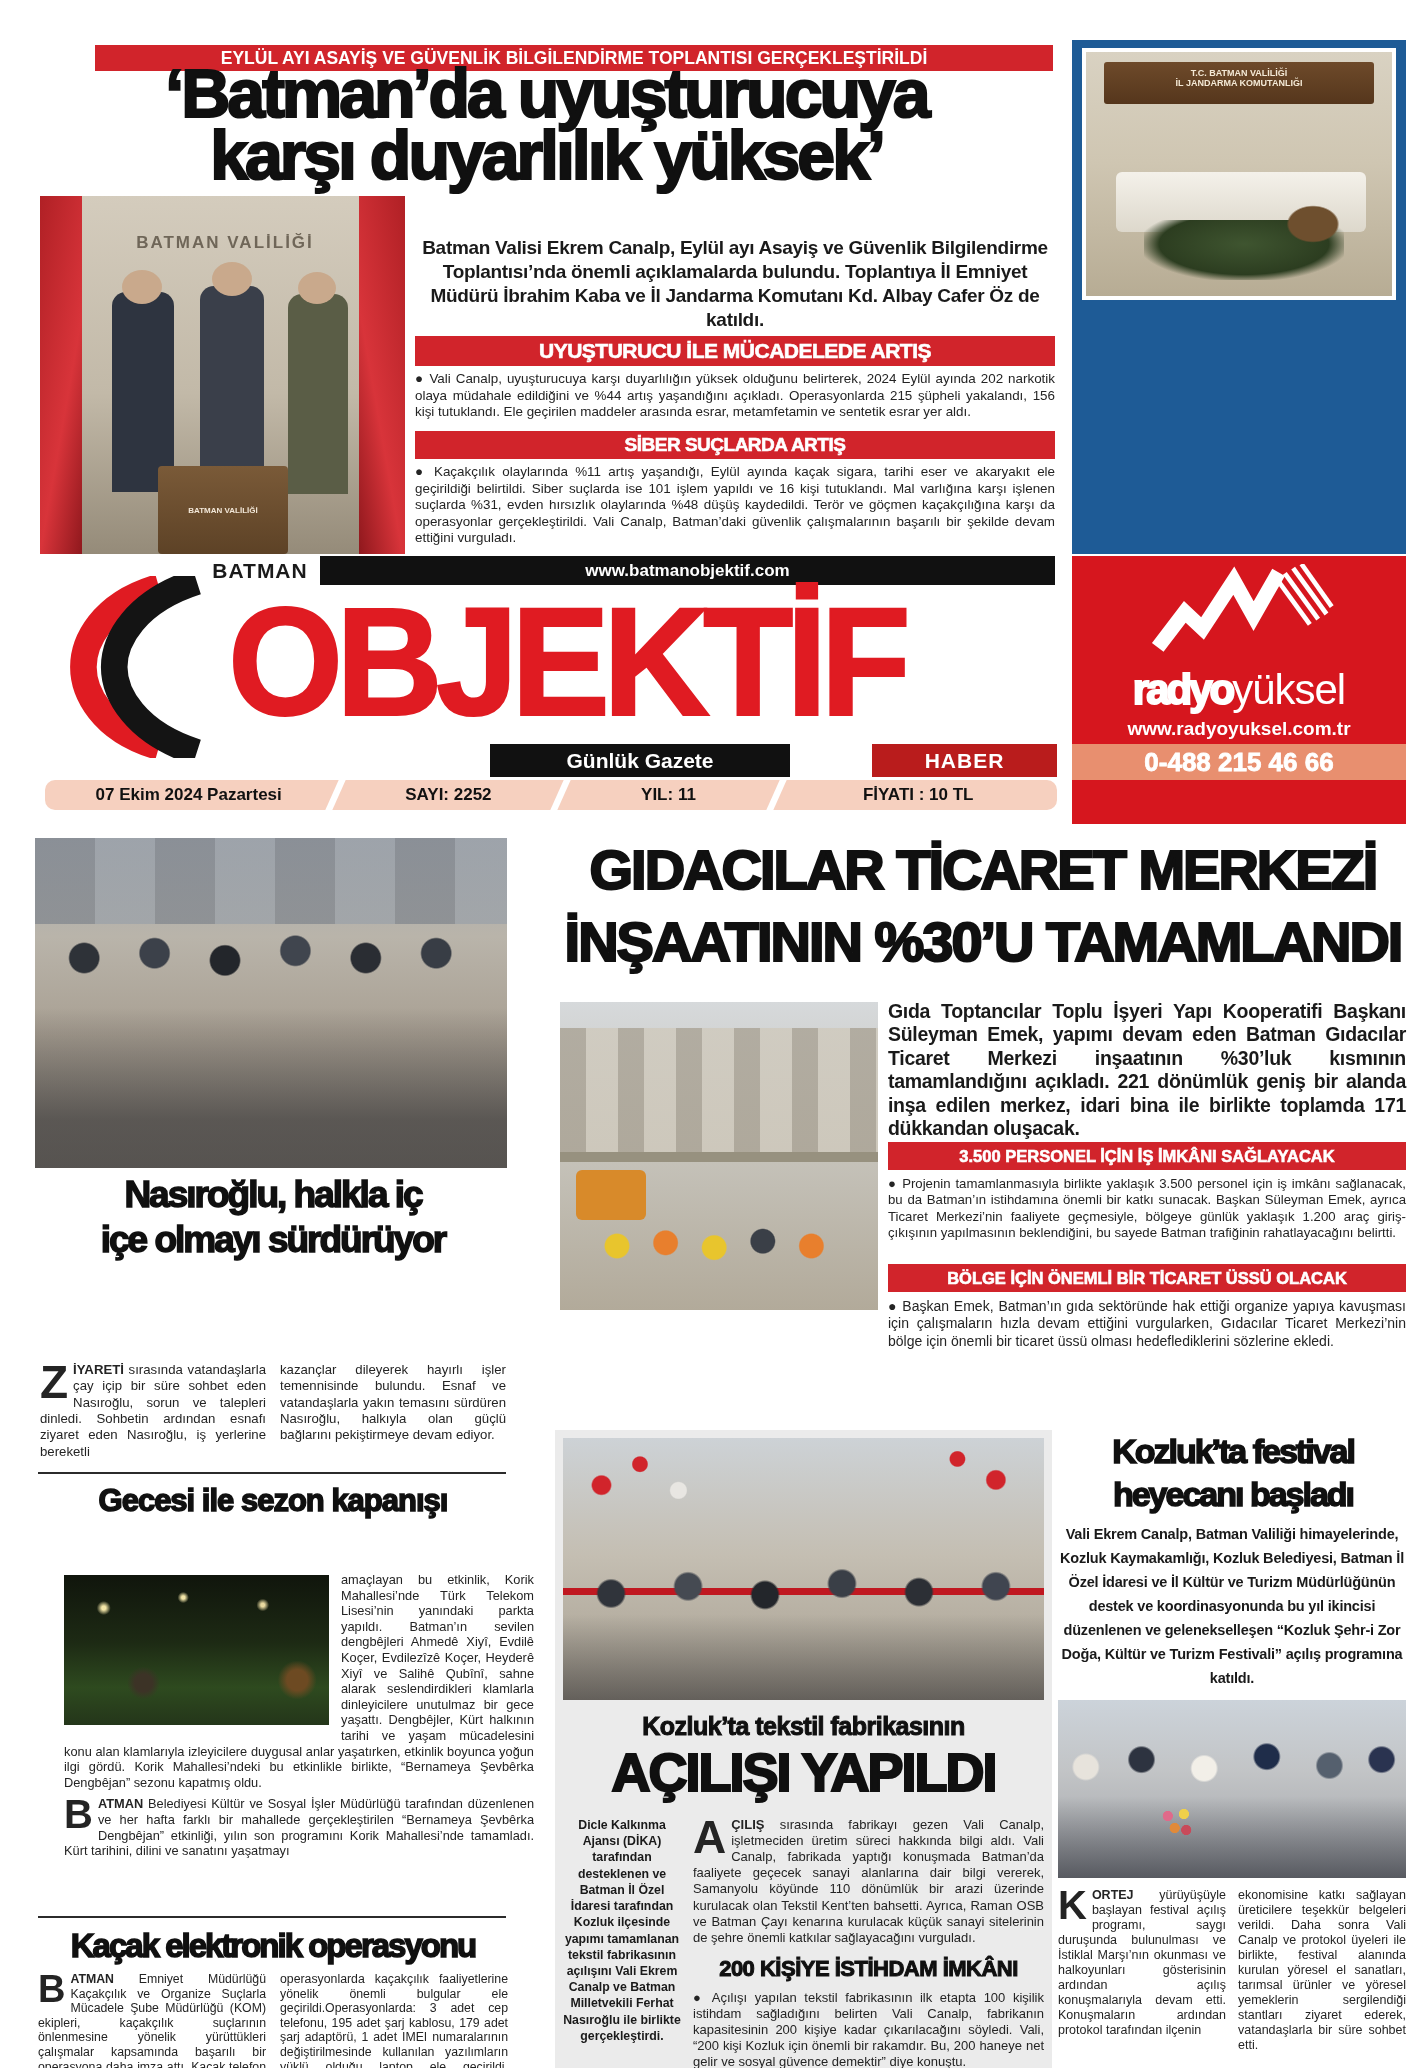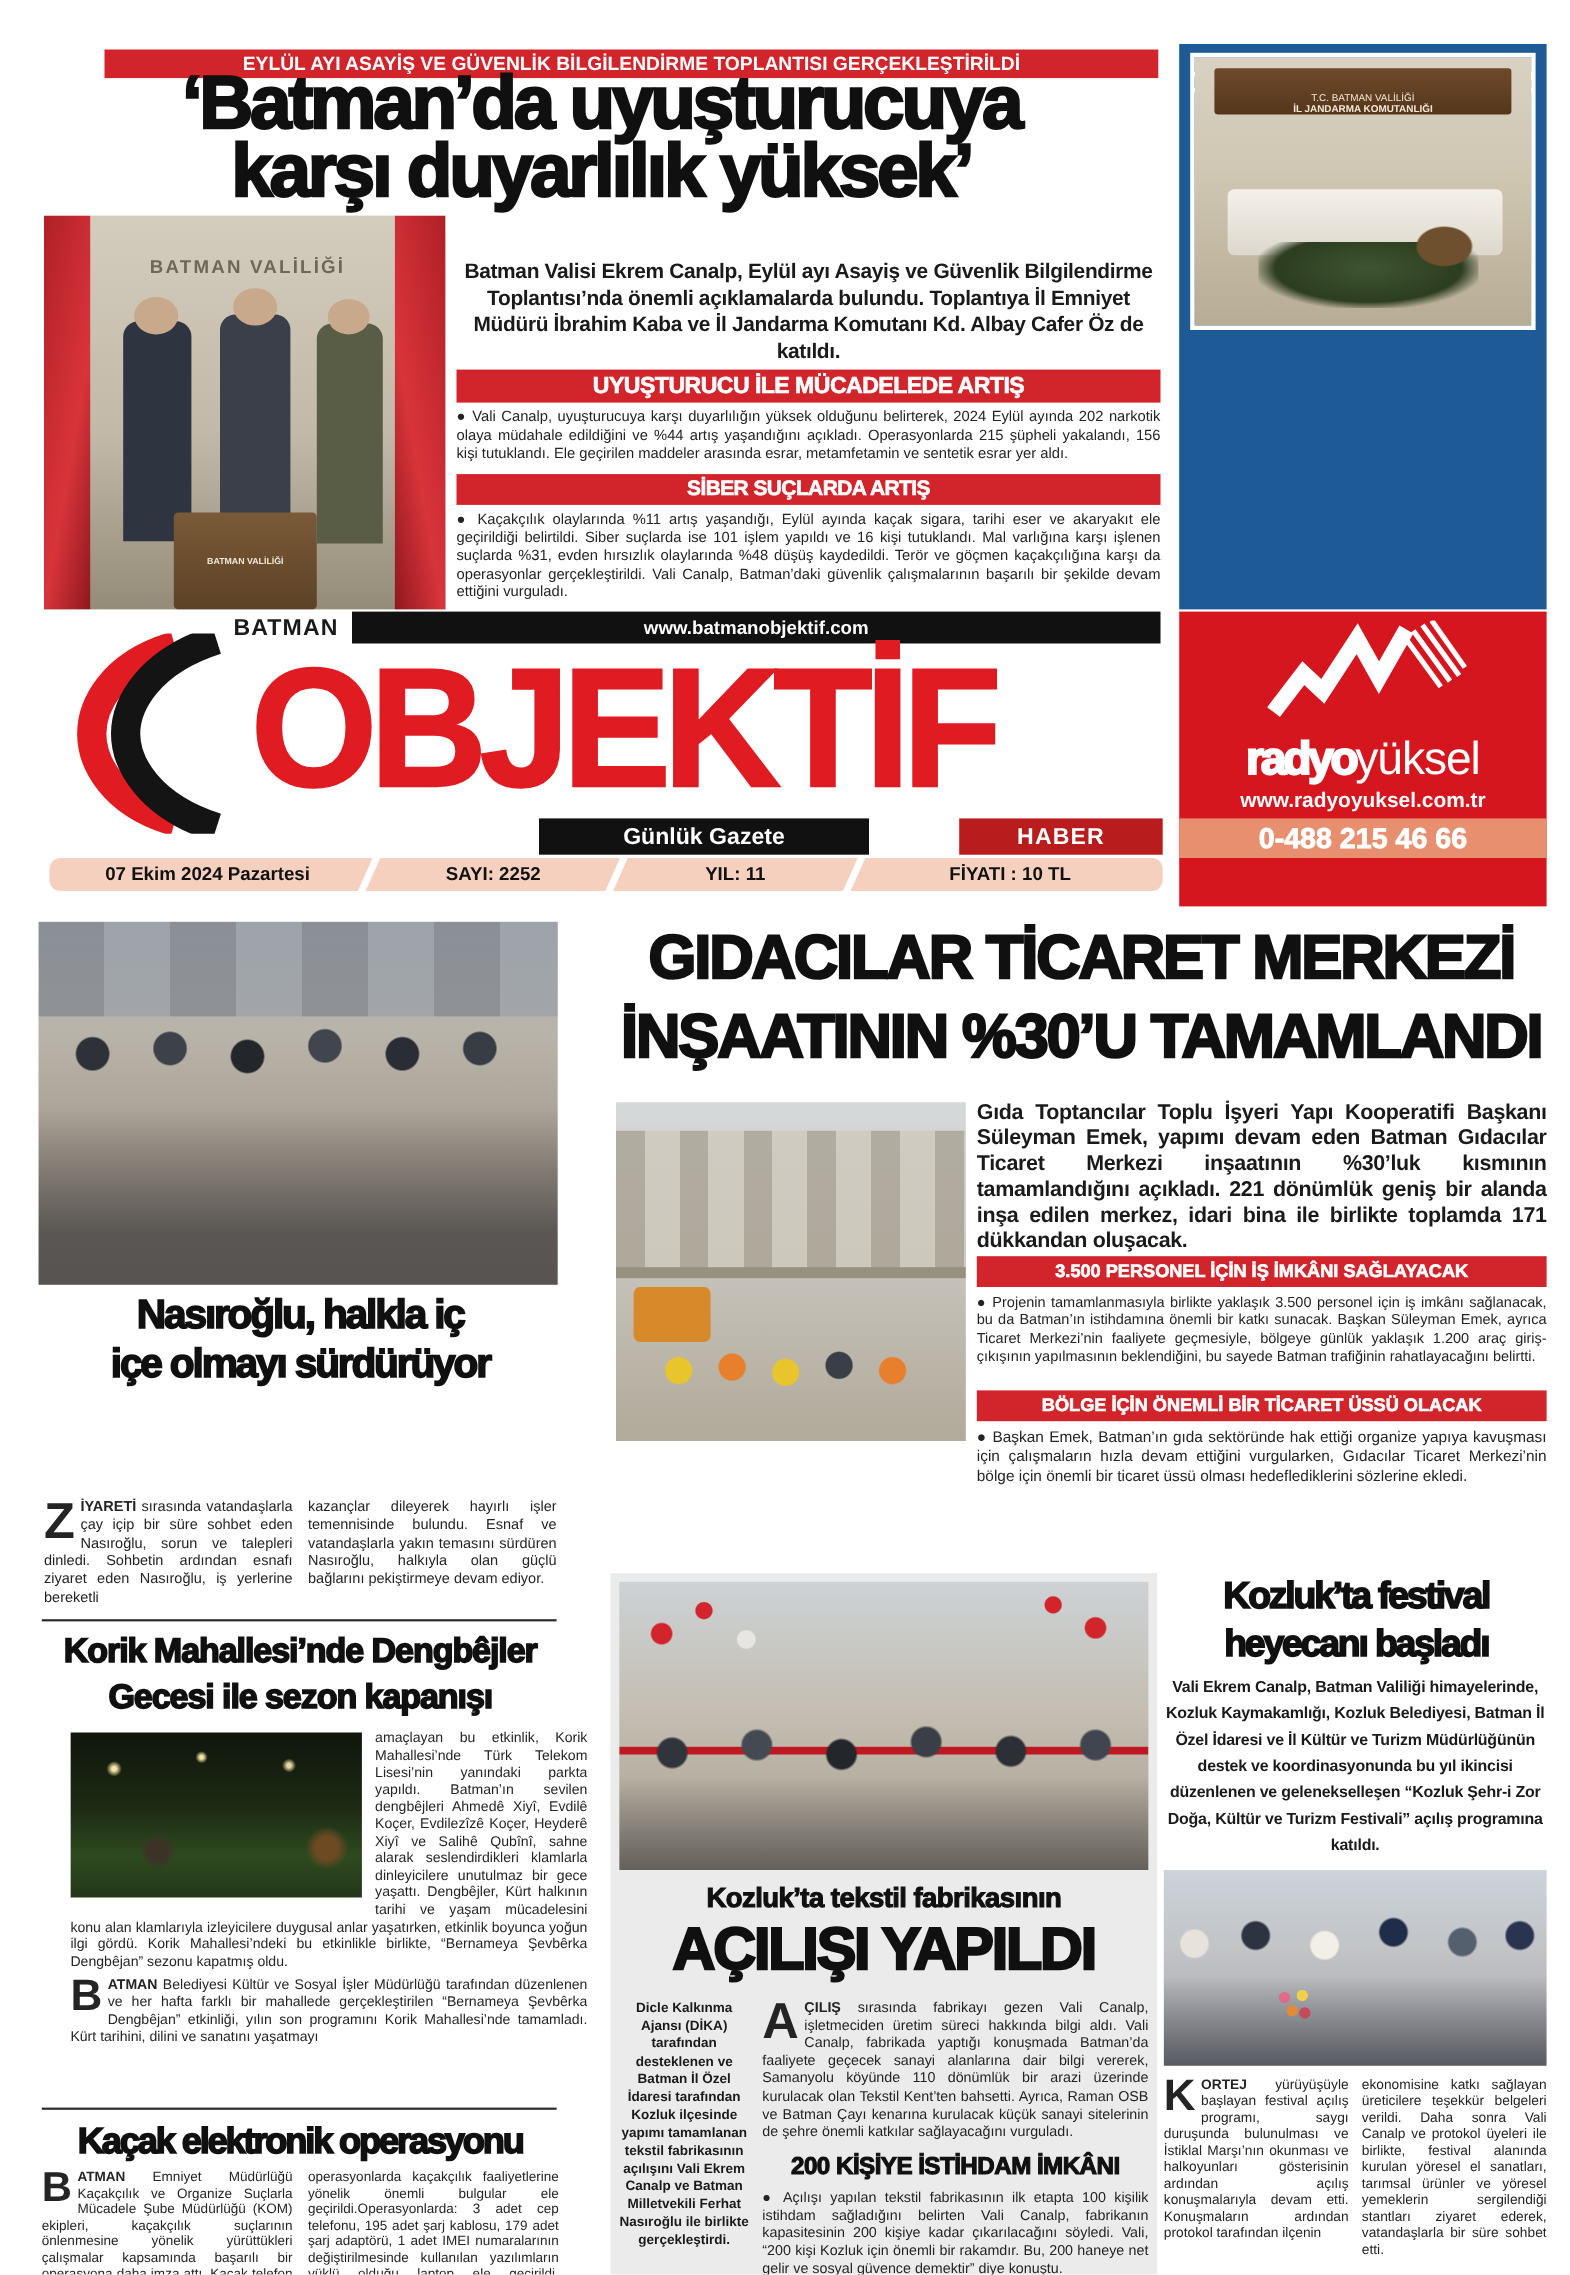--- a/index.html
+++ b/index.html
@@ -56,21 +56,21 @@
 
   <div class="abs bar stw" style="left:415px;top:336px;width:640px;height:30px;font-size:21px;letter-spacing:-0.5px;">UYUŞTURUCU İLE MÜCADELEDE ARTIŞ</div>
   <div class="abs body" style="left:415px;top:371px;width:640px;height:56px;">● Vali Canalp, uyuşturucuya karşı duyarlılığın yüksek olduğunu belirterek, 2024 Eylül ayında 202 narkotik olaya müdahale edildiğini ve %44 artış yaşandığını açıkladı. Operasyonlarda 215 şüpheli yakalandı, 156 kişi tutuklandı. Ele geçirilen maddeler arasında esrar, metamfetamin ve sentetik esrar yer aldı.</div>
 
   <div class="abs bar stw" style="left:415px;top:431px;width:640px;height:28px;font-size:19px;letter-spacing:-0.5px;">SİBER SUÇLARDA ARTIŞ</div>
   <div class="abs body" style="left:415px;top:464px;width:640px;height:92px;">● Kaçakçılık olaylarında %11 artış yaşandığı, Eylül ayında kaçak sigara, tarihi eser ve akaryakıt ele geçirildiği belirtildi. Siber suçlarda ise 101 işlem yapıldı ve 16 kişi tutuklandı. Mal varlığına karşı işlenen suçlarda %31, evden hırsızlık olaylarında %48 düşüş kaydedildi. Terör ve göçmen kaçakçılığına karşı da operasyonlar gerçekleştirildi. Vali Canalp, Batman’daki güvenlik çalışmalarının başarılı bir şekilde devam ettiğini vurguladı.</div>
 
   <div class="abs" style="left:1072px;top:40px;width:334px;height:514px;background:#1e5b96;">
     <div class="photo" style="left:10px;top:8px;width:306px;height:244px;border:4px solid #fff;background:linear-gradient(#d9d2c2 0%,#cfc6b2 45%,#b7ac94 100%);">
       <div class="abs" style="left:18px;top:10px;width:270px;height:42px;background:linear-gradient(#6e4a2a,#55361c);border-radius:3px;color:#f4e9d6;text-align:center;">
-        <div style="font-size:9px;font-weight:normal;margin-top:22px;">T.C. BATMAN VALİLİĞİ</div>
+        <div style="font-size:9px;font-weight:bold;margin-top:6px;">T.C. BATMAN VALİLİĞİ</div>
         <div style="font-size:9px;font-weight:bold;">İL JANDARMA KOMUTANLIĞI</div>
       </div>
       <div class="abs" style="left:30px;top:120px;width:250px;height:60px;background:linear-gradient(#f4f1ea,#ddd8cc);border-radius:6px;"></div>
       <div class="abs" style="left:58px;top:168px;width:200px;height:60px;background:radial-gradient(ellipse at 50% 40%,#3f5530 0%,#2c3d20 60%,transparent 75%);"></div>
       <div class="abs" style="left:196px;top:150px;width:62px;height:44px;background:radial-gradient(ellipse,#6e4f2e 55%,transparent 60%);"></div>
     </div>
     <div style="margin-top:14px;text-align:center;color:#fff;font-weight:bold;-webkit-text-stroke:.8px #fff;">
       <div style="font-size:31px;line-height:40px;letter-spacing:-1px;">12 KG KUBAR ESRAR</div>
       <div style="font-size:31px;line-height:40px;letter-spacing:-1px;">ELE GEÇİRİLDİ</div>
     </div>
@@ -162,21 +162,20 @@
   <div class="abs cols" style="left:40px;top:1362px;width:466px;height:106px;overflow:hidden;">
     <div class="body" style="font-size:13.2px;">
       <span class="dc">Z</span><b>İYARETİ</b><span> sırasında vatandaşlarla çay içip bir süre sohbet eden Nasıroğlu, sorun ve talepleri dinledi. Sohbetin ardından esnafı ziyaret eden Nasıroğlu, iş yerlerine bereketli</span>
     </div>
     <div class="body" style="font-size:13.2px;">kazançlar dileyerek hayırlı işler temennisinde bulundu. Esnaf ve vatandaşlarla yakın temasını sürdüren Nasıroğlu, halkıyla olan güçlü bağlarını pekiştirmeye devam ediyor.</div>
   </div>
 
   <div class="divider" style="left:38px;top:1472px;width:468px;"></div>
 
   <div class="abs" style="left:38px;top:1480px;width:470px;">
-    <div class="hl st15 ctr nowrap" style="font-size:31px;line-height:42px;letter-spacing:-1px;">Korik Mahallesi’nde Dengbêjler</div>
     <div class="hl st15 ctr nowrap" style="font-size:31px;line-height:42px;letter-spacing:-1px;">Gecesi ile sezon kapanışı</div>
   </div>
   <div class="abs" style="left:32px;top:1572px;width:470px;height:338px;overflow:hidden;margin-left:32px;">
     <div style="float:left;width:265px;height:150px;margin:3px 12px 6px 0;position:relative;overflow:hidden;background:linear-gradient(#10150c 0%,#1d2a14 45%,#2e4a1f 75%,#24361a 100%);">
       <div style="position:absolute;left:0;top:0;width:100%;height:100%;background:radial-gradient(circle 10px at 15% 22%,#f3e6a8 20%,transparent 70%),radial-gradient(circle 8px at 45% 15%,#f3e6a8 20%,transparent 70%),radial-gradient(circle 9px at 75% 20%,#e8d9a0 20%,transparent 70%),radial-gradient(circle 26px at 88% 70%,#6d4a22 40%,transparent 75%),radial-gradient(circle 22px at 30% 72%,#3c3326 40%,transparent 75%);"></div>
     </div>
     <p class="body" style="margin:0;font-size:12.8px;line-height:15.6px;">amaçlayan bu etkinlik, Korik Mahallesi’nde Türk Telekom Lisesi’nin yanındaki parkta yapıldı. Batman’ın sevilen dengbêjleri Ahmedê Xiyî, Evdilê Koçer, Evdilezîzê Koçer, Heyderê Xiyî ve Salihê Qubînî, sahne alarak seslendirdikleri klamlarla dinleyicilere unutulmaz bir gece yaşattı. Dengbêjler, Kürt halkının tarihi ve yaşam mücadelesini konu alan klamlarıyla izleyicilere duygusal anlar yaşatırken, etkinlik boyunca yoğun ilgi gördü. Korik Mahallesi’ndeki bu etkinlikle birlikte, “Bernameya Şevbêrka Dengbêjan” sezonu kapatmış oldu.</p>
     <p class="body" style="margin:6px 0 0 0;font-size:12.8px;line-height:15.6px;">
       <span class="dc" style="font-size:40px;line-height:30px;">B</span><b>ATMAN</b><span> Belediyesi Kültür ve Sosyal İşler Müdürlüğü tarafından düzenlenen ve her hafta farklı bir mahallede gerçekleştirilen “Bernameya Şevbêrka Dengbêjan” etkinliği, yılın son programını Korik Mahallesi’nde tamamladı. Kürt tarihini, dilini ve sanatını yaşatmayı</span>
     </p>

